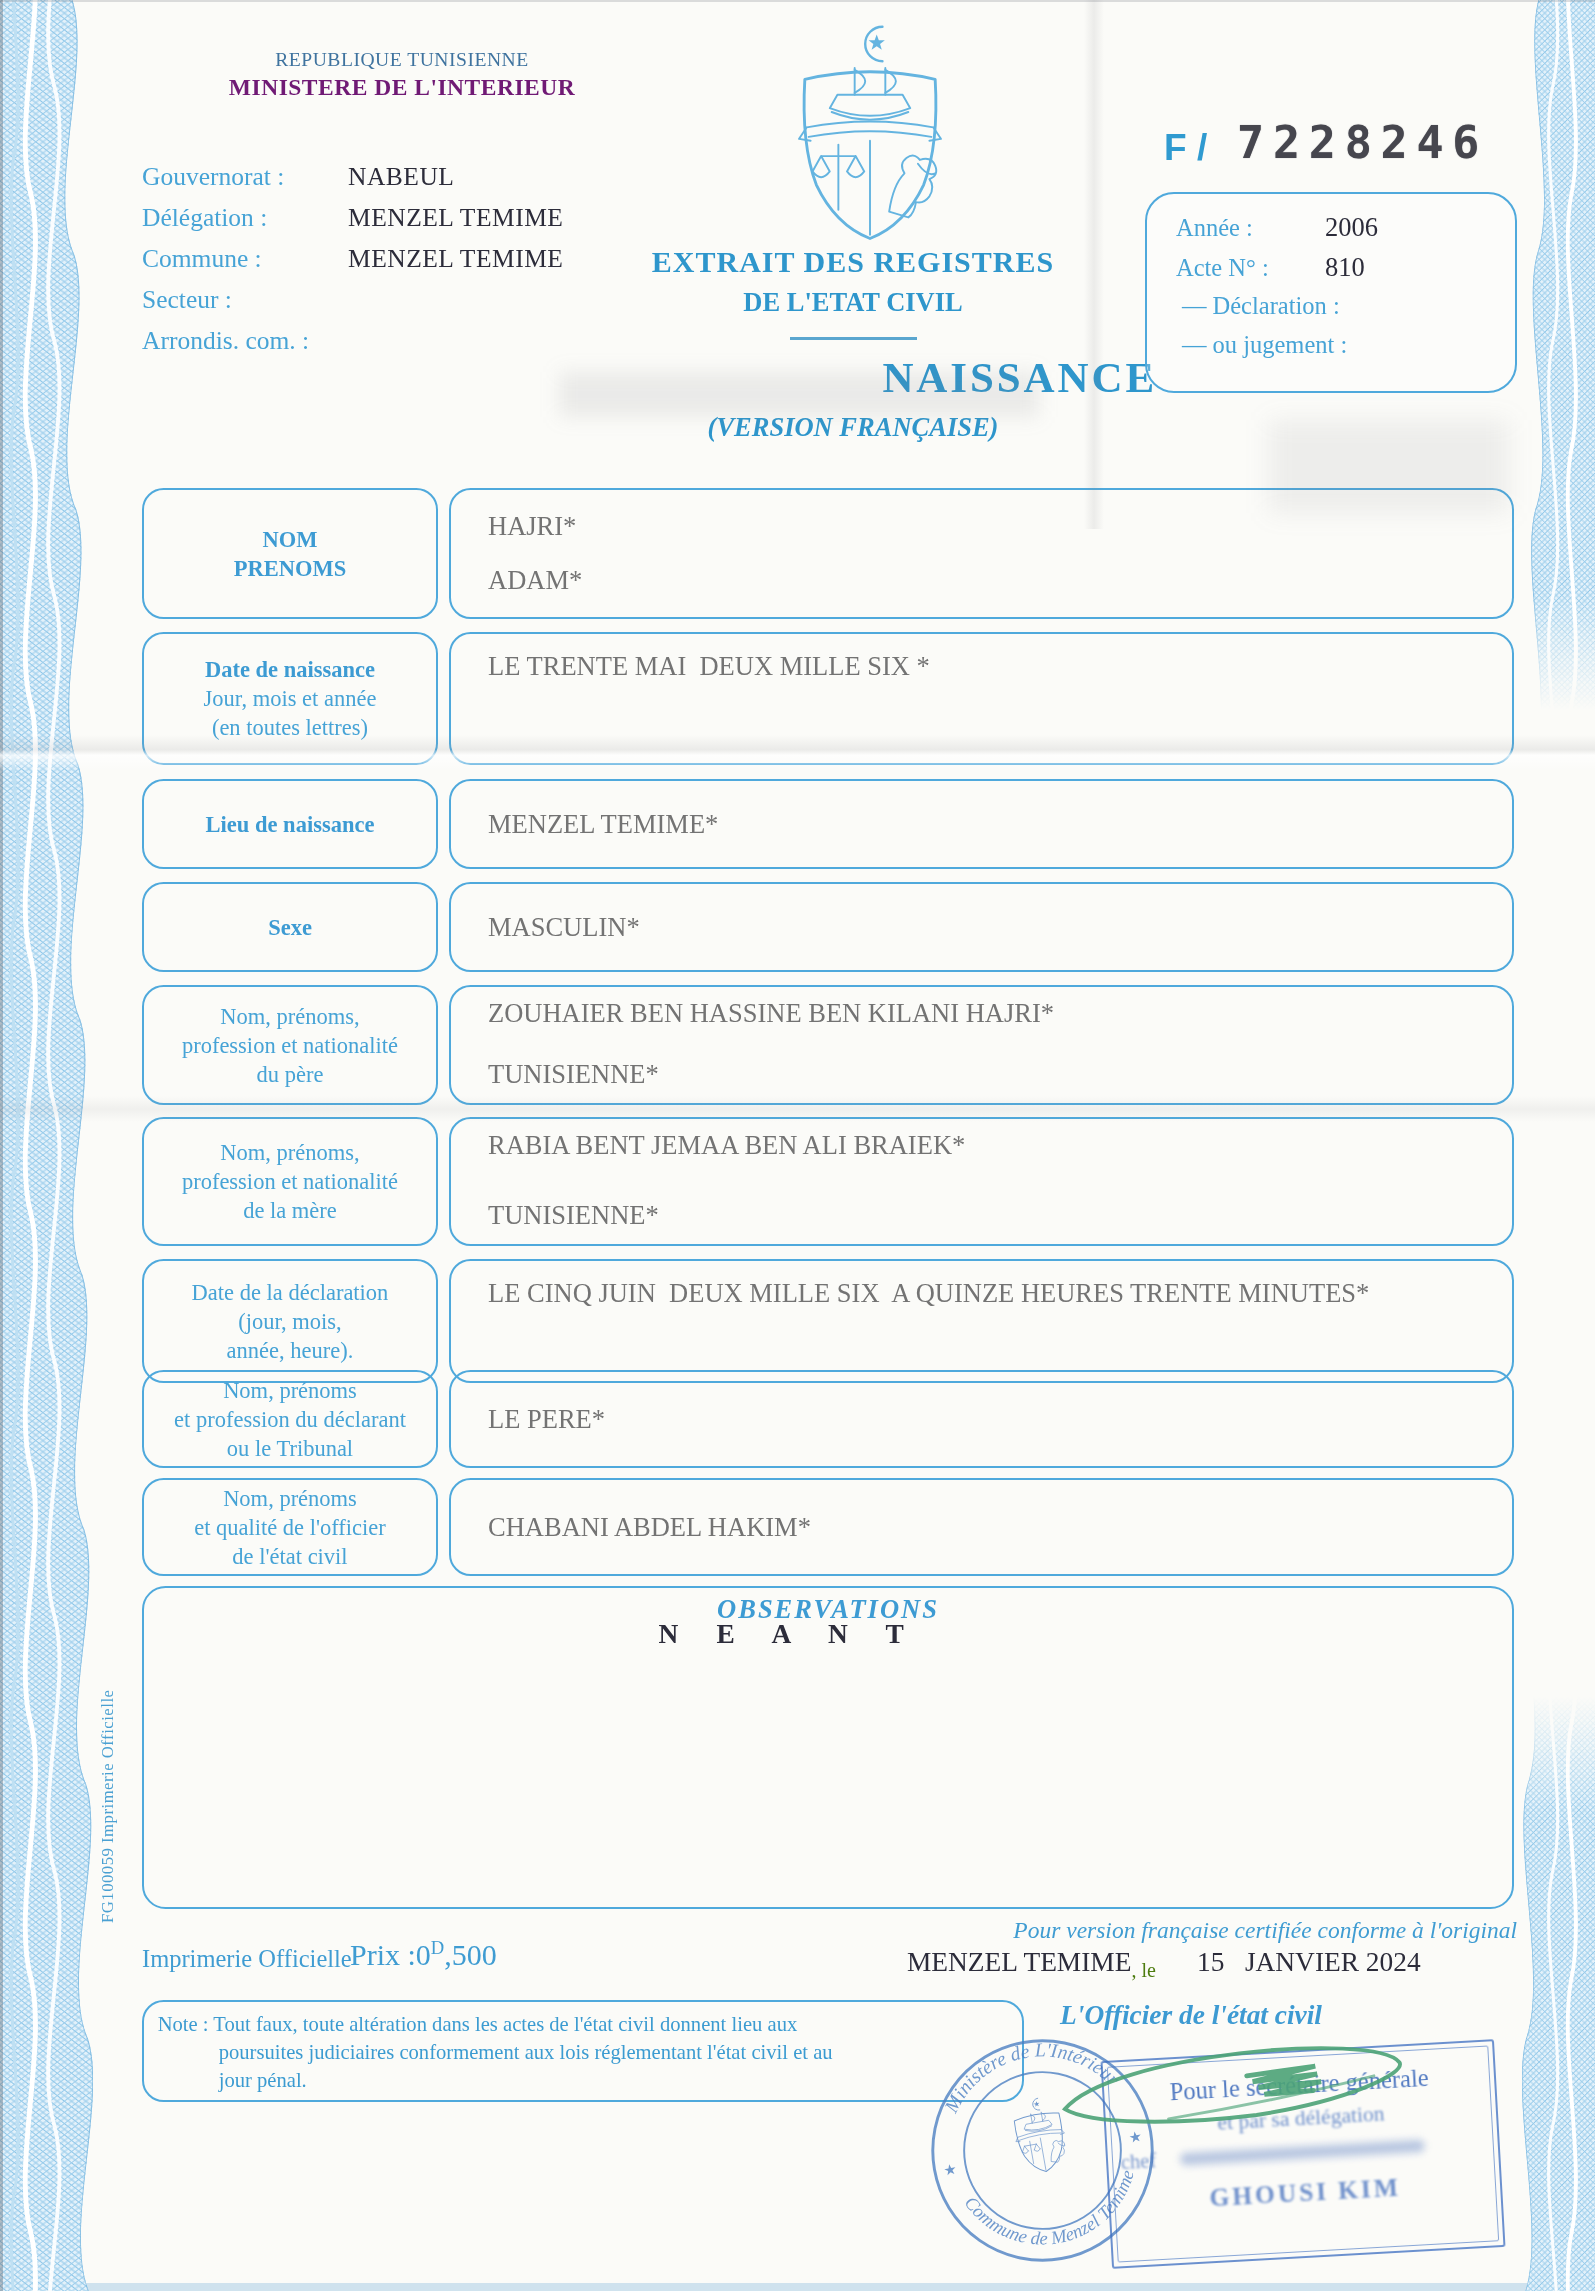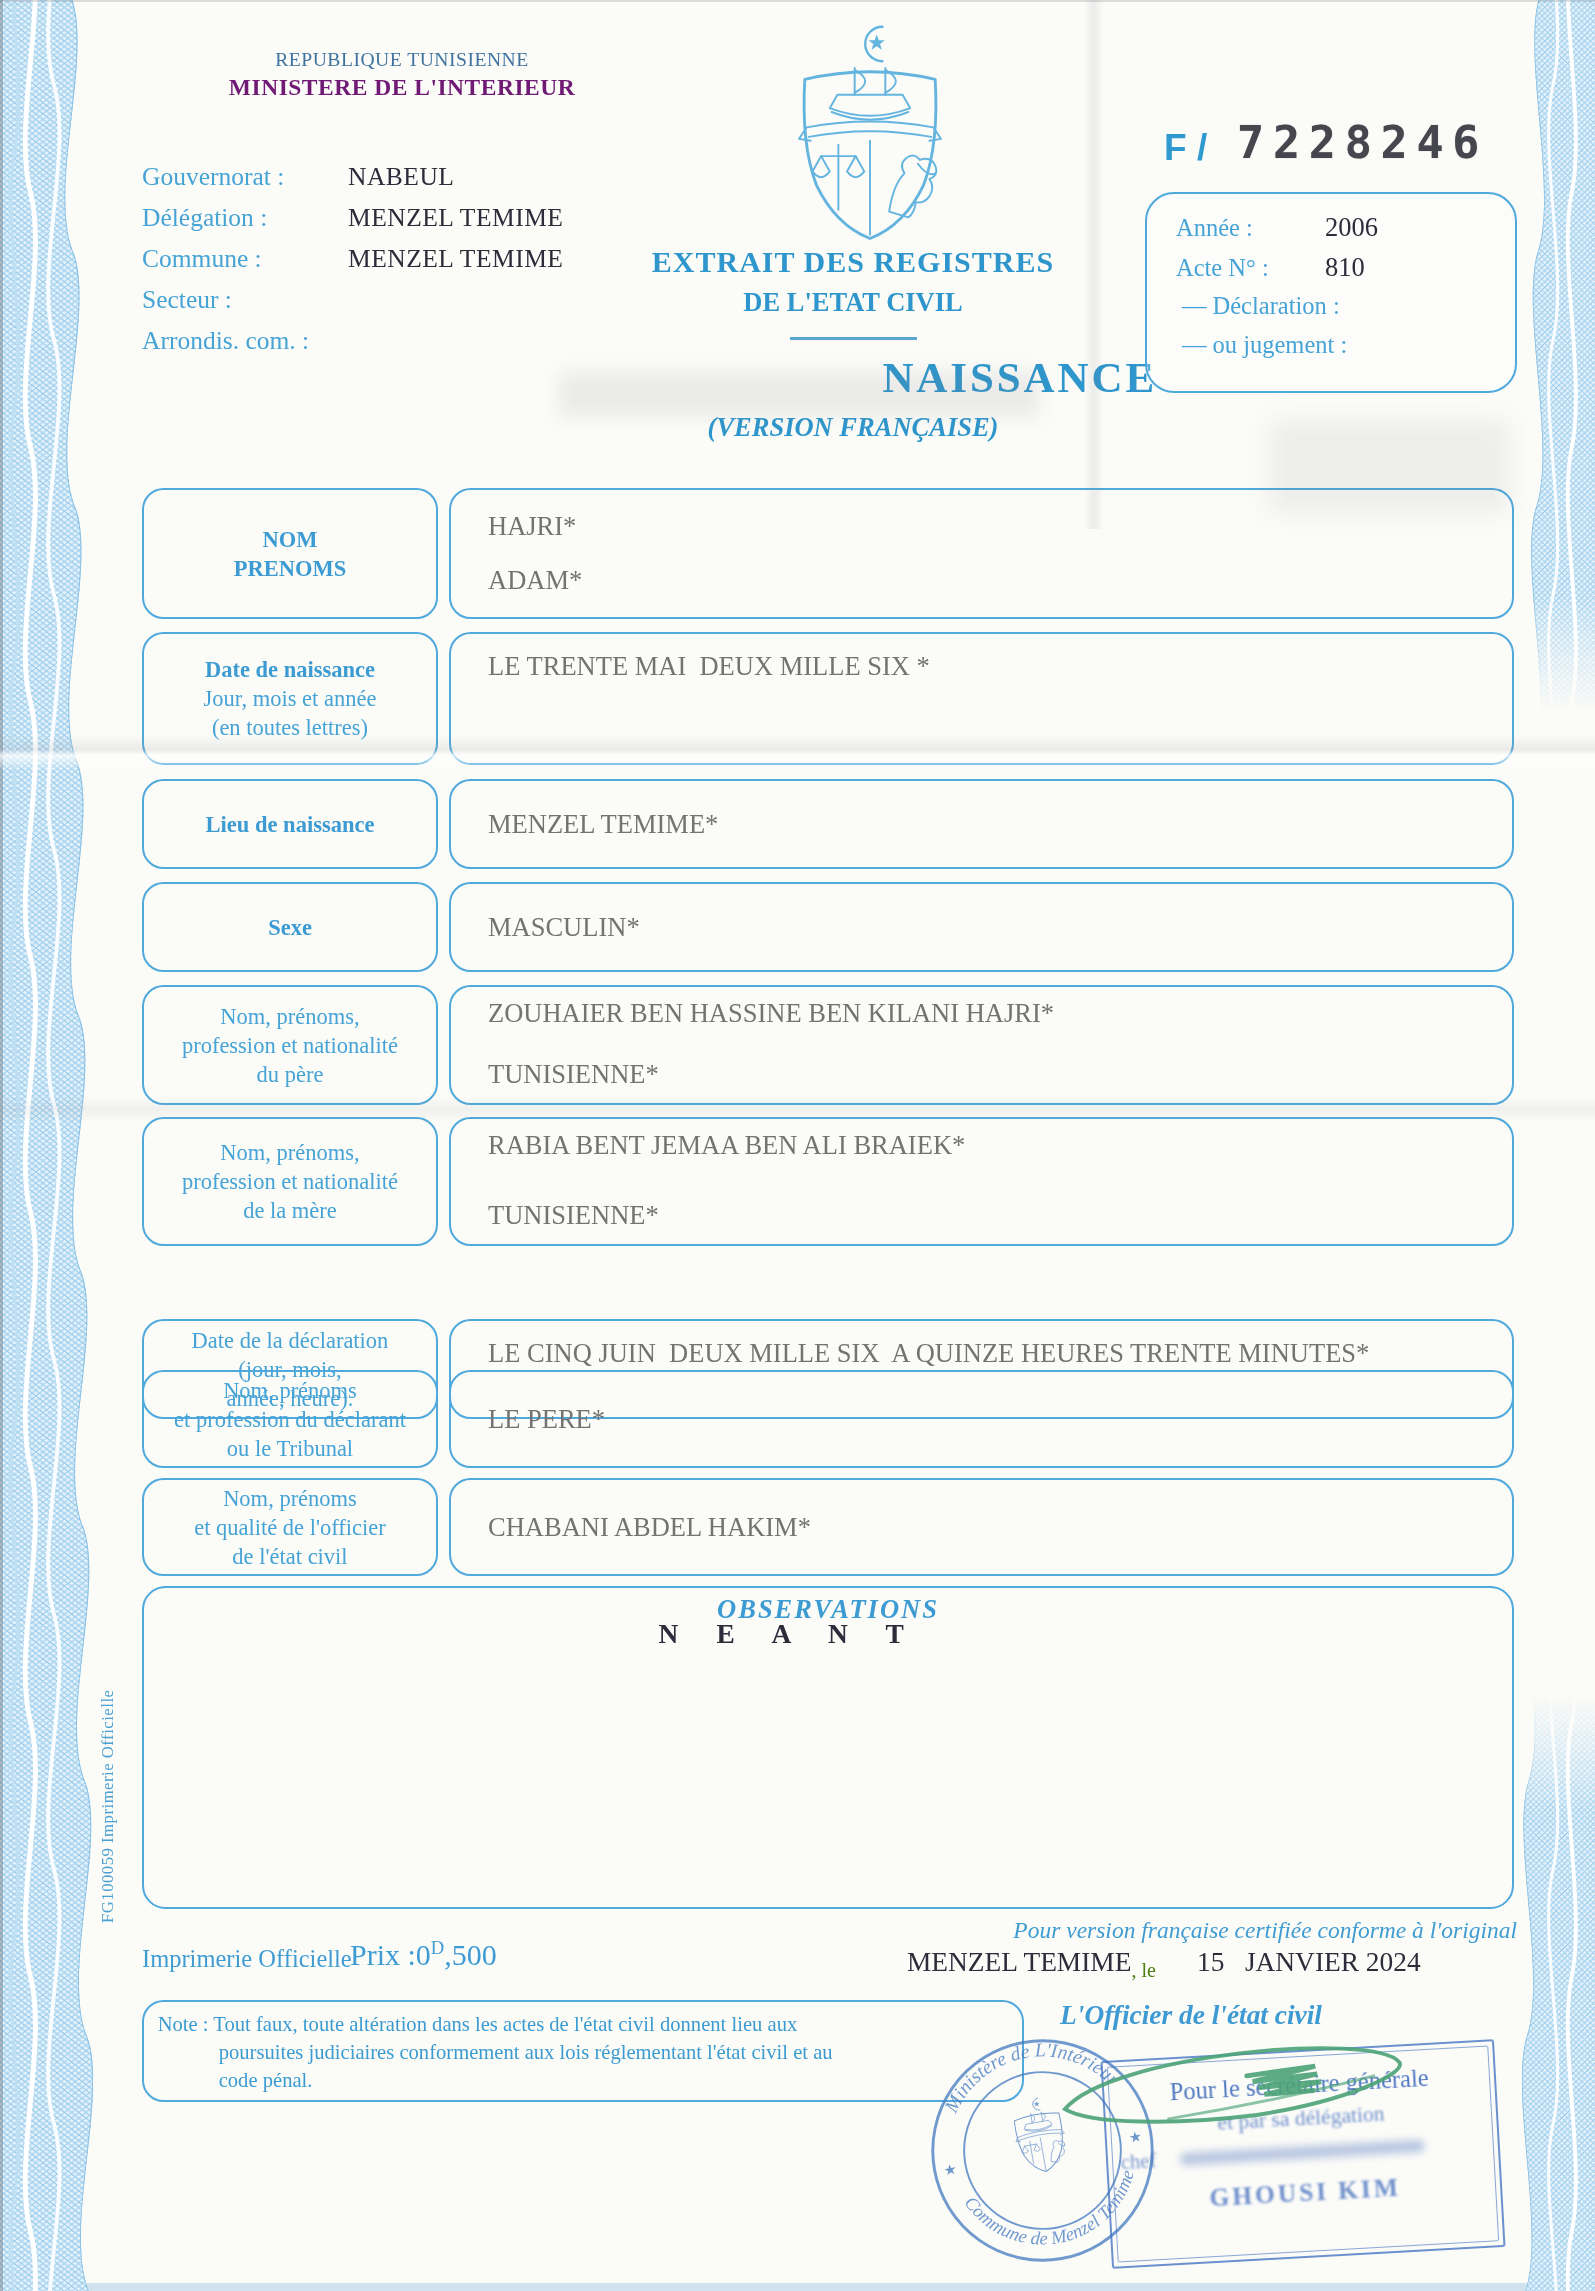--- a/index.html
+++ b/index.html
@@ -263,21 +263,21 @@
       <div class="lbl">Nom, prénoms,</div>
       <div class="lbl">profession et nationalité</div>
       <div class="lbl">de la mère</div>
     </div>
     <div class="cell cv vsplit">
       <div class="val">RABIA BENT JEMAA BEN ALI BRAIEK*</div>
       <div class="val">TUNISIENNE*</div>
     </div>
   </div>
 
-  <div class="row" style="top:1319px;height:100px">
+  <div class="row" style="top:1259px;height:124px">
     <div class="cell cl">
       <div class="lbl">Date de la déclaration</div>
       <div class="lbl">(jour, mois,</div>
       <div class="lbl">année, heure).</div>
     </div>
     <div class="cell cv vtop">
       <div class="val">LE CINQ JUIN  DEUX MILLE SIX  A QUINZE HEURES TRENTE MINUTES*</div>
     </div>
   </div>
 
@@ -309,21 +309,21 @@
 
   <div class="abs vtext">FG100059  Imprimerie Officielle</div>
   <div class="abs imprim">Imprimerie Officielle</div>
   <div class="abs prix"><span>Prix :0</span><sup>D</sup><span>,500</span></div>
   <div class="abs certif">Pour version française certifiée conforme à l'original</div>
   <div class="abs placedate"><span>MENZEL TEMIME</span><span class="le">, le</span><span>      </span><span>15   JANVIER 2024</span></div>
 
   <div class="abs notebox">
     <div class="nl">Note : Tout faux, toute altération dans les actes de l'état civil donnent lieu aux</div>
     <div class="nl ind">poursuites judiciaires conformement aux lois réglementant l'état civil et au</div>
-    <div class="nl ind">code pénal.</div>
+    <div class="nl ind">jour pénal.</div>
   </div>
 
   <div class="abs officer">L'Officier de l'état civil</div>
 
   <svg class="abs roundstamp" width="239" height="239" viewBox="0 0 244 244">
     <g transform="translate(122,122)" fill="none" stroke="currentColor">
       <circle r="112" stroke-width="3"></circle>
       <circle r="80" stroke-width="2"></circle>
       <path id="arcT" d="M -96 0 A 96 96 0 0 1 96 0" stroke="none"></path>
       <path id="arcB" d="M -96 0 A 96 96 0 0 0 96 0" stroke="none"></path>

